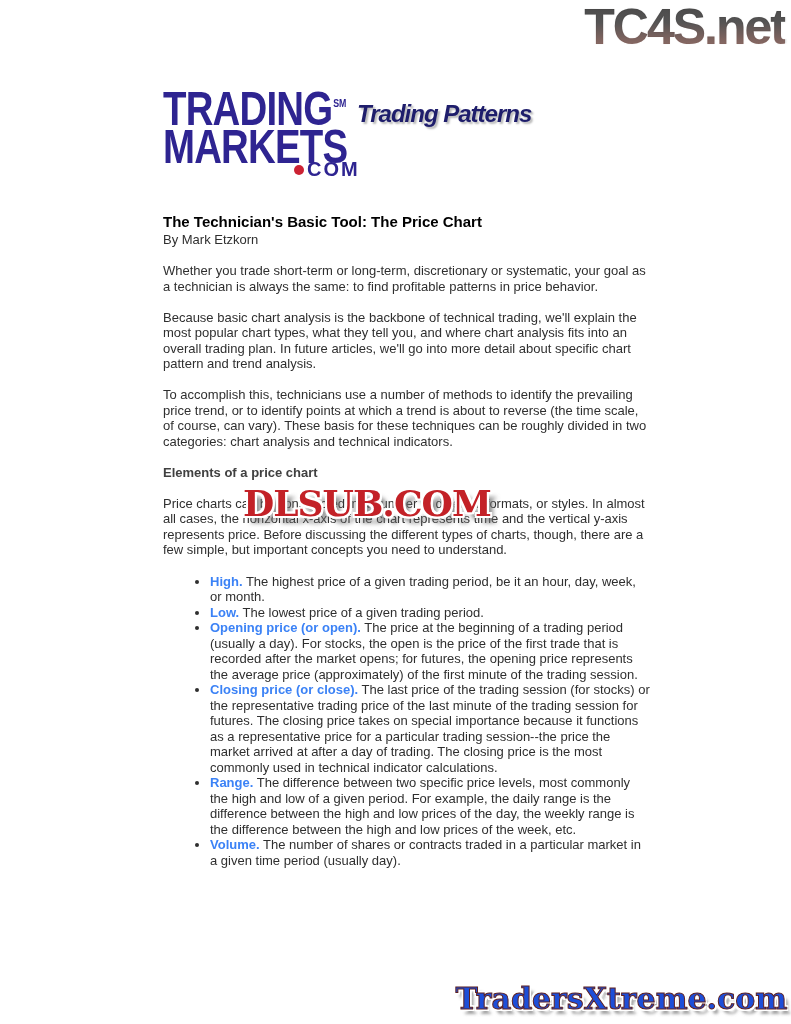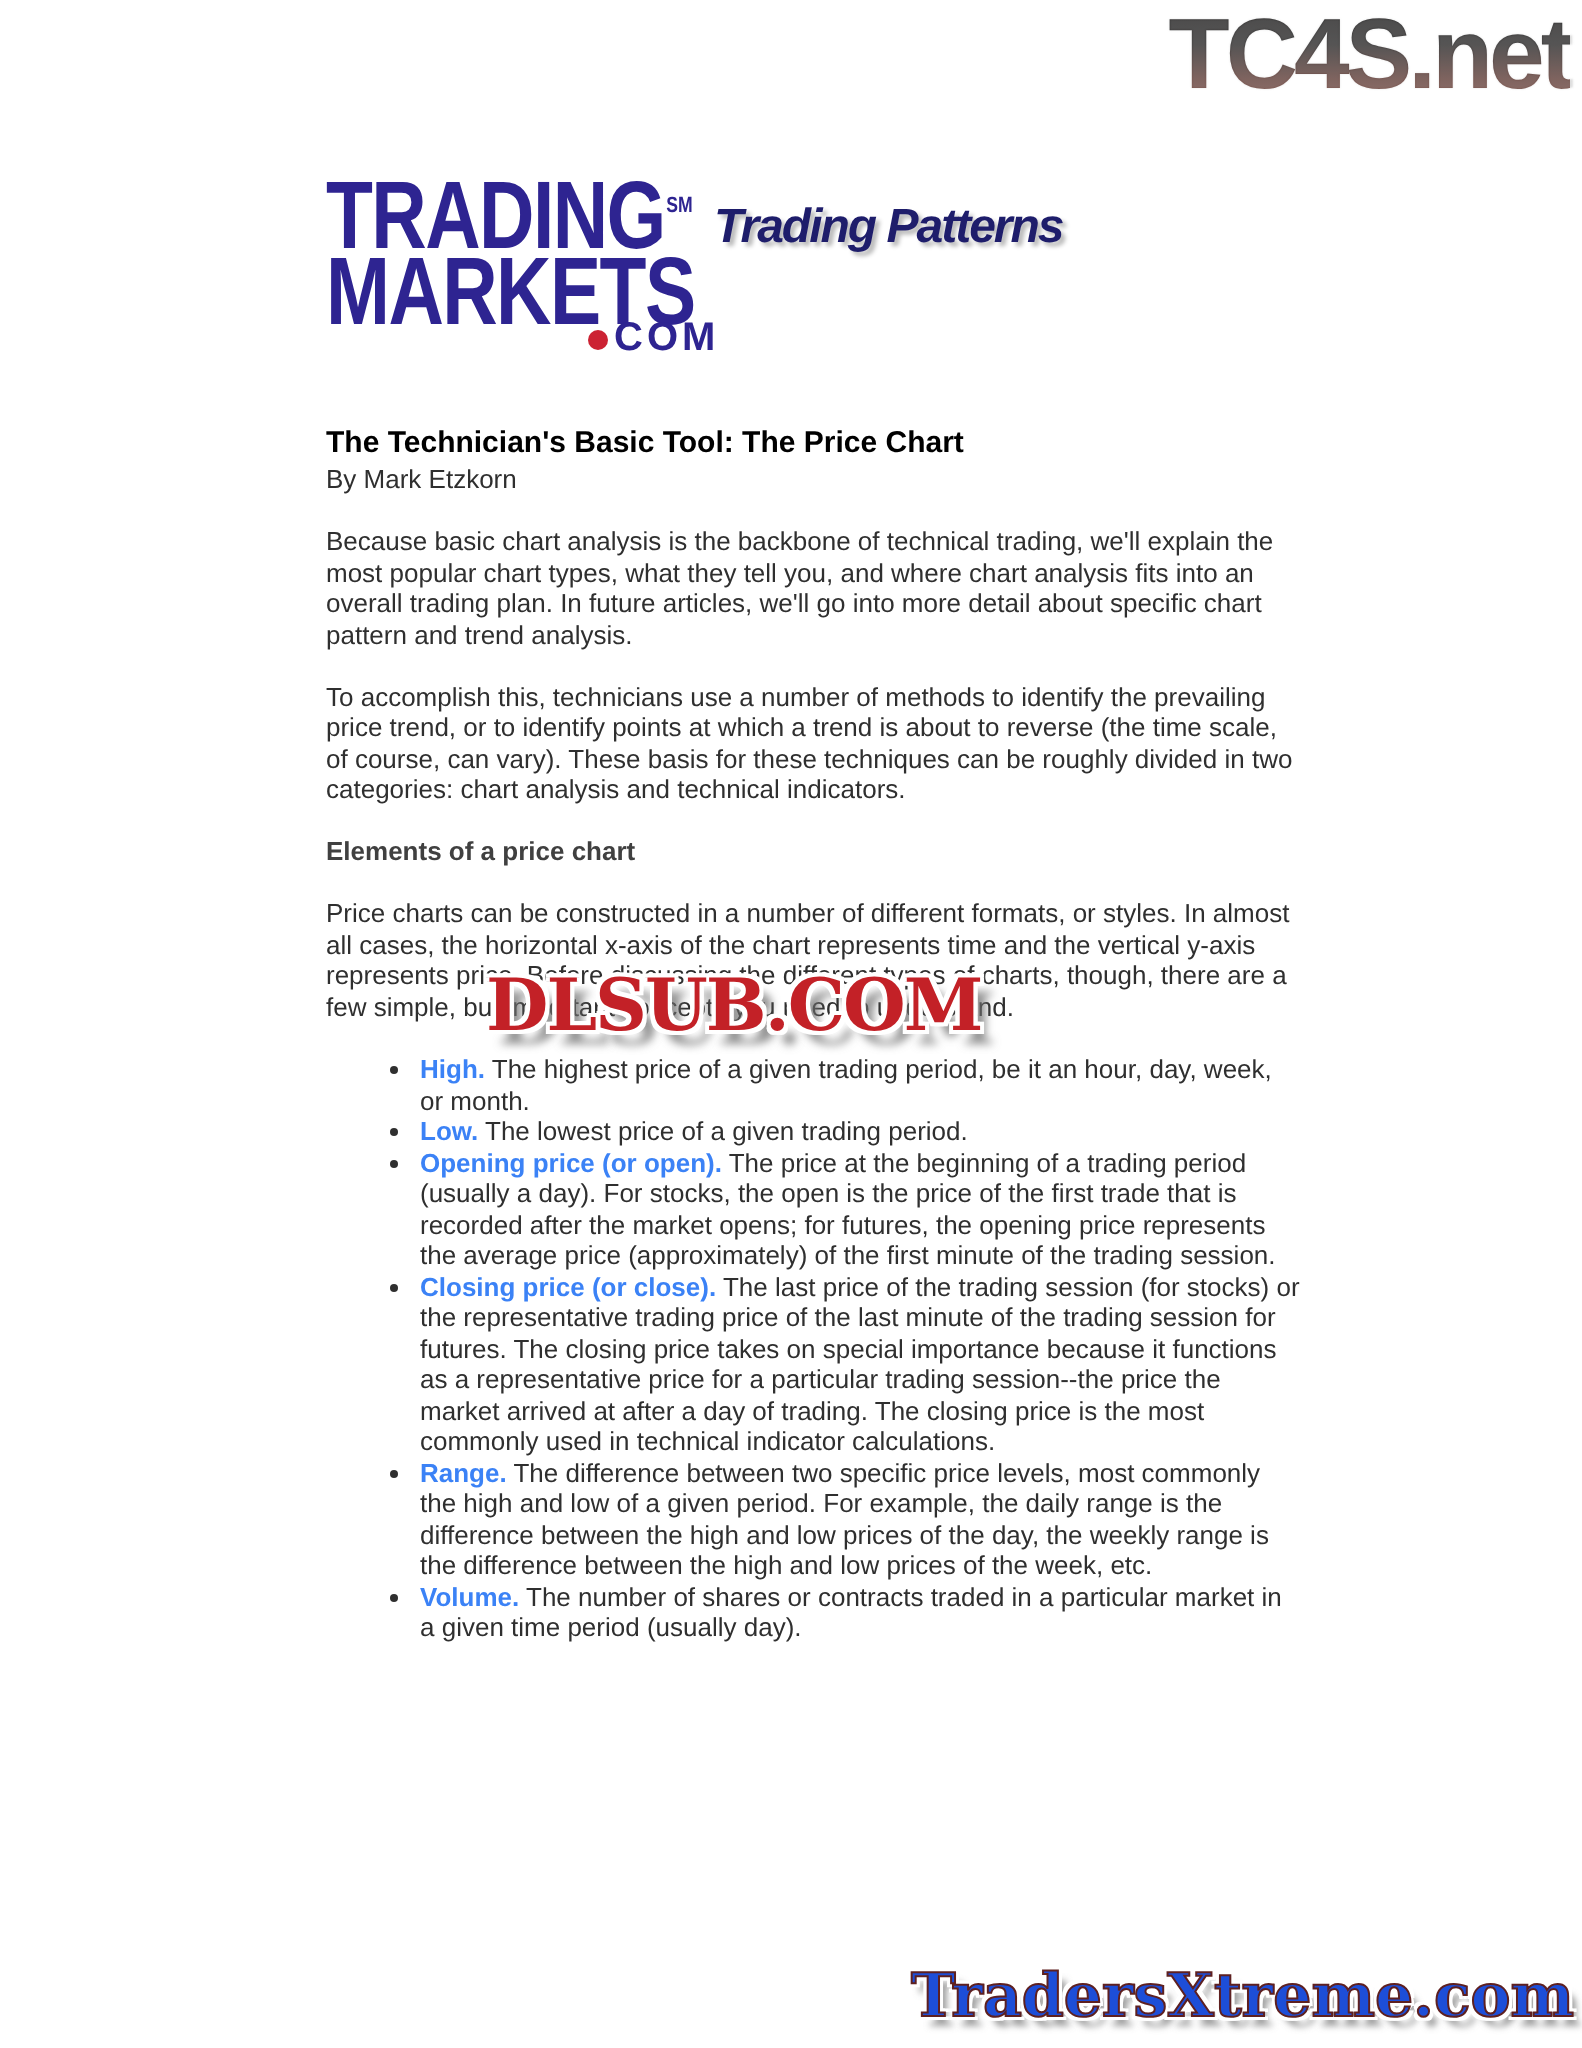--- a/index.html
+++ b/index.html
@@ -83,20 +83,21 @@
     <span class="dot"></span>
     <span class="com">COM</span>
   </div>
 </div>
 <div class="tagline">Trading Patterns</div>
 
 <div class="article">
   <h1 class="title">The Technician's Basic Tool: The Price Chart</h1>
   <div class="byline">By Mark Etzkorn</div>
 
+  <p>Whether you trade short-term or long-term, discretionary or systematic, your goal as a technician is always the same: to find profitable patterns in price behavior.</p>
   <p>Because basic chart analysis is the backbone of technical trading, we'll explain the most popular chart types, what they tell you, and where chart analysis fits into an overall trading plan. In future articles, we'll go into more detail about specific chart pattern and trend analysis.</p>
   <p>To accomplish this, technicians use a number of methods to identify the prevailing price trend, or to identify points at which a trend is about to reverse (the time scale, of course, can vary). These basis for these techniques can be roughly divided in two categories: chart analysis and technical indicators.</p>
 
   <div class="section-heading">Elements of a price chart</div>
 
   <p>Price charts can be constructed in a number of different formats, or styles. In almost all cases, the horizontal x-axis of the chart represents time and the vertical y-axis represents price. Before discussing the different types of charts, though, there are a few simple, but important concepts you need to understand.</p>
 
   <ul>
     <li><b>High.</b> <span>The highest price of a given trading period, be it an hour, day, week, or month.</span></li>
     <li><b>Low.</b> <span>The lowest price of a given trading period.</span></li>

